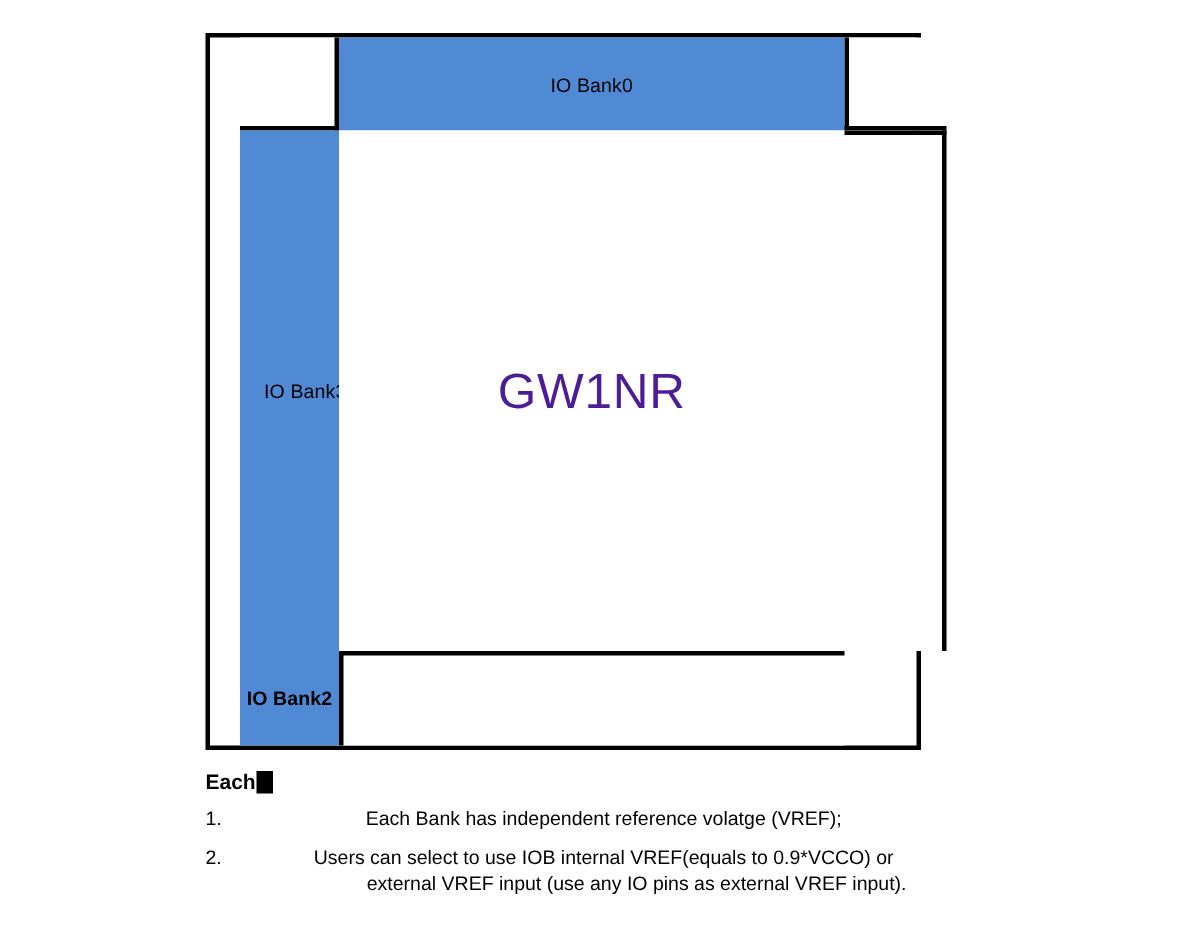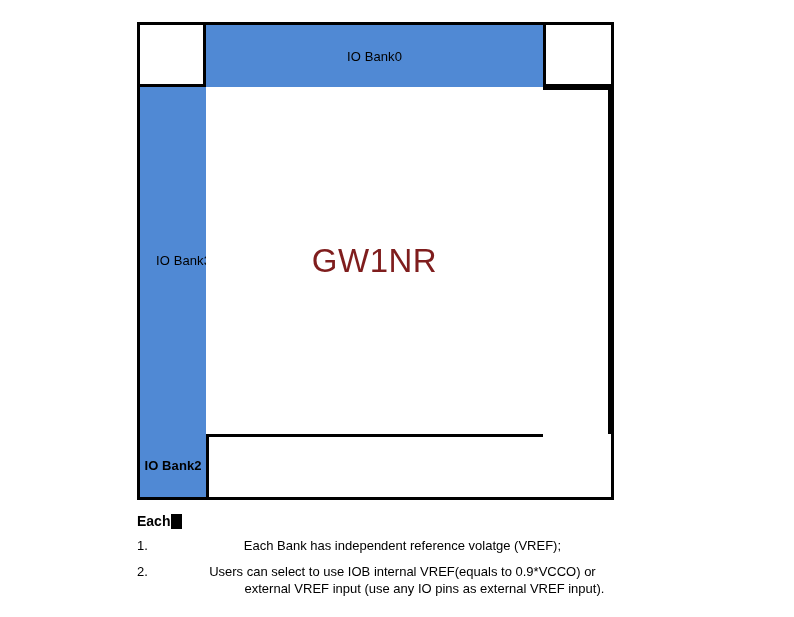--- a/index.html
+++ b/index.html
@@ -28,20 +28,21 @@
     border: 3px solid #000000;
     background: #ffffff;
   }
 
   #bank-grid {
     width: 100%;
     height: 100%;
     display: grid;
     grid-template-columns: 66px 1fr 68px;
     grid-template-rows: 62px 1fr 63px;
+    margin-left: 20px;
   }
 
   .cell {
     position: relative;
     display: flex;
     align-items: center;
     justify-content: center;
     box-sizing: border-box;
     overflow: hidden;
   }
@@ -67,21 +68,21 @@
     font-size: 13px;
     line-height: 1;
     color: #000000;
     white-space: nowrap;
     letter-spacing: 0.1px;
   }
 
   .chip-label {
     font-size: 33px;
     line-height: 1;
-    color: #7f1d1d;
+    color: #4c1d95;
     white-space: nowrap;
     letter-spacing: 0.5px;
   }
 
   
   #notes {
     position: absolute;
     left: 137px;
     top: 513px;
     width: 520px;

